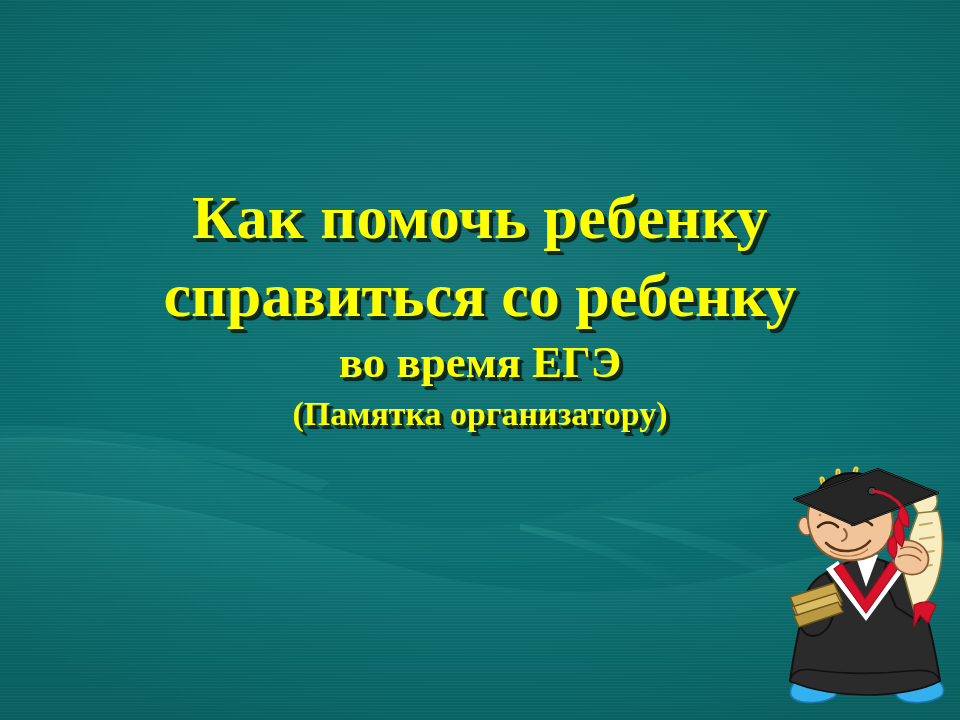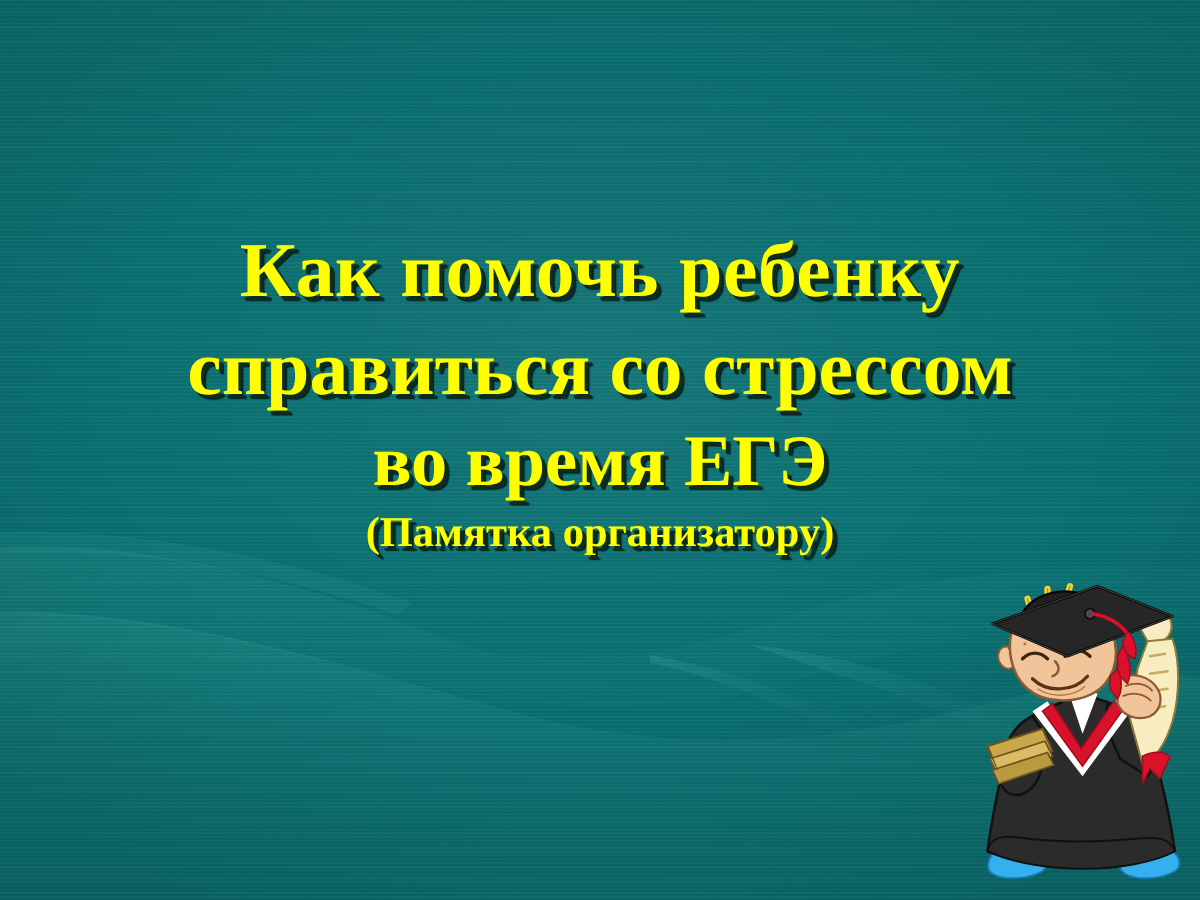--- a/index.html
+++ b/index.html
@@ -69,21 +69,21 @@
     color: #ffff00;
     font-weight: bold;
     line-height: 1.0;
     white-space: nowrap;
     text-shadow:
        3px 3px 0 #0d2b1e,
        4px 4px 1px rgba(0,0,0,0.75);
   }
   .title-line.l1 { font-size: 62px; letter-spacing: 0.5px; margin-bottom: 16px; }
   .title-line.l2 { font-size: 62px; letter-spacing: 0px;   margin-bottom: 14px; }
-  .title-line.l3 { font-size: 58px; letter-spacing: 0px;   margin-bottom: 12px; }
+  .title-line.l3 { font-size: 45px; letter-spacing: 0px;   margin-bottom: 12px; }
   .title-line.l4 { font-size: 34px; letter-spacing: 0px; }
 
   
   .graduate {
     position: absolute;
     left: 768px;
     top: 455px;
     width: 196px;
     height: 255px;
     z-index: 6;
@@ -117,21 +117,21 @@
     <path d="M600,96 C680,104 760,128 830,170 C860,188 880,200 900,206 L868,206 C820,182 760,148 690,126 C660,116 628,106 600,96 Z" fill="url(#sw3)"></path>
     <path d="M520,104 C600,118 680,150 740,196 L716,196 C660,156 590,126 520,110 Z" fill="url(#sw3)"></path>
     <path d="M0,6 C120,2 240,30 330,62 L318,72 C230,42 116,16 0,22 Z" fill="#2f9d95" opacity="0.20"></path>
   </svg>
 
   <div class="bg-scanlines"></div>
   <div class="bg-vignette"></div>
 
   <div class="title-block">
     <span class="title-line l1">Как помочь ребенку</span>
-    <span class="title-line l2">справиться со стрессом</span>
+    <span class="title-line l2">справиться со ребенку</span>
     <span class="title-line l3">во время ЕГЭ</span>
     <span class="title-line l4">(Памятка организатору)</span>
   </div>
 
   <div class="graduate">
     <svg viewBox="0 0 196 255" aria-hidden="true">
       <defs>
         <clipPath id="capClip">
           <path d="M30,52 L120,26 L170,46 L82,78 Z"></path>
         </clipPath>

